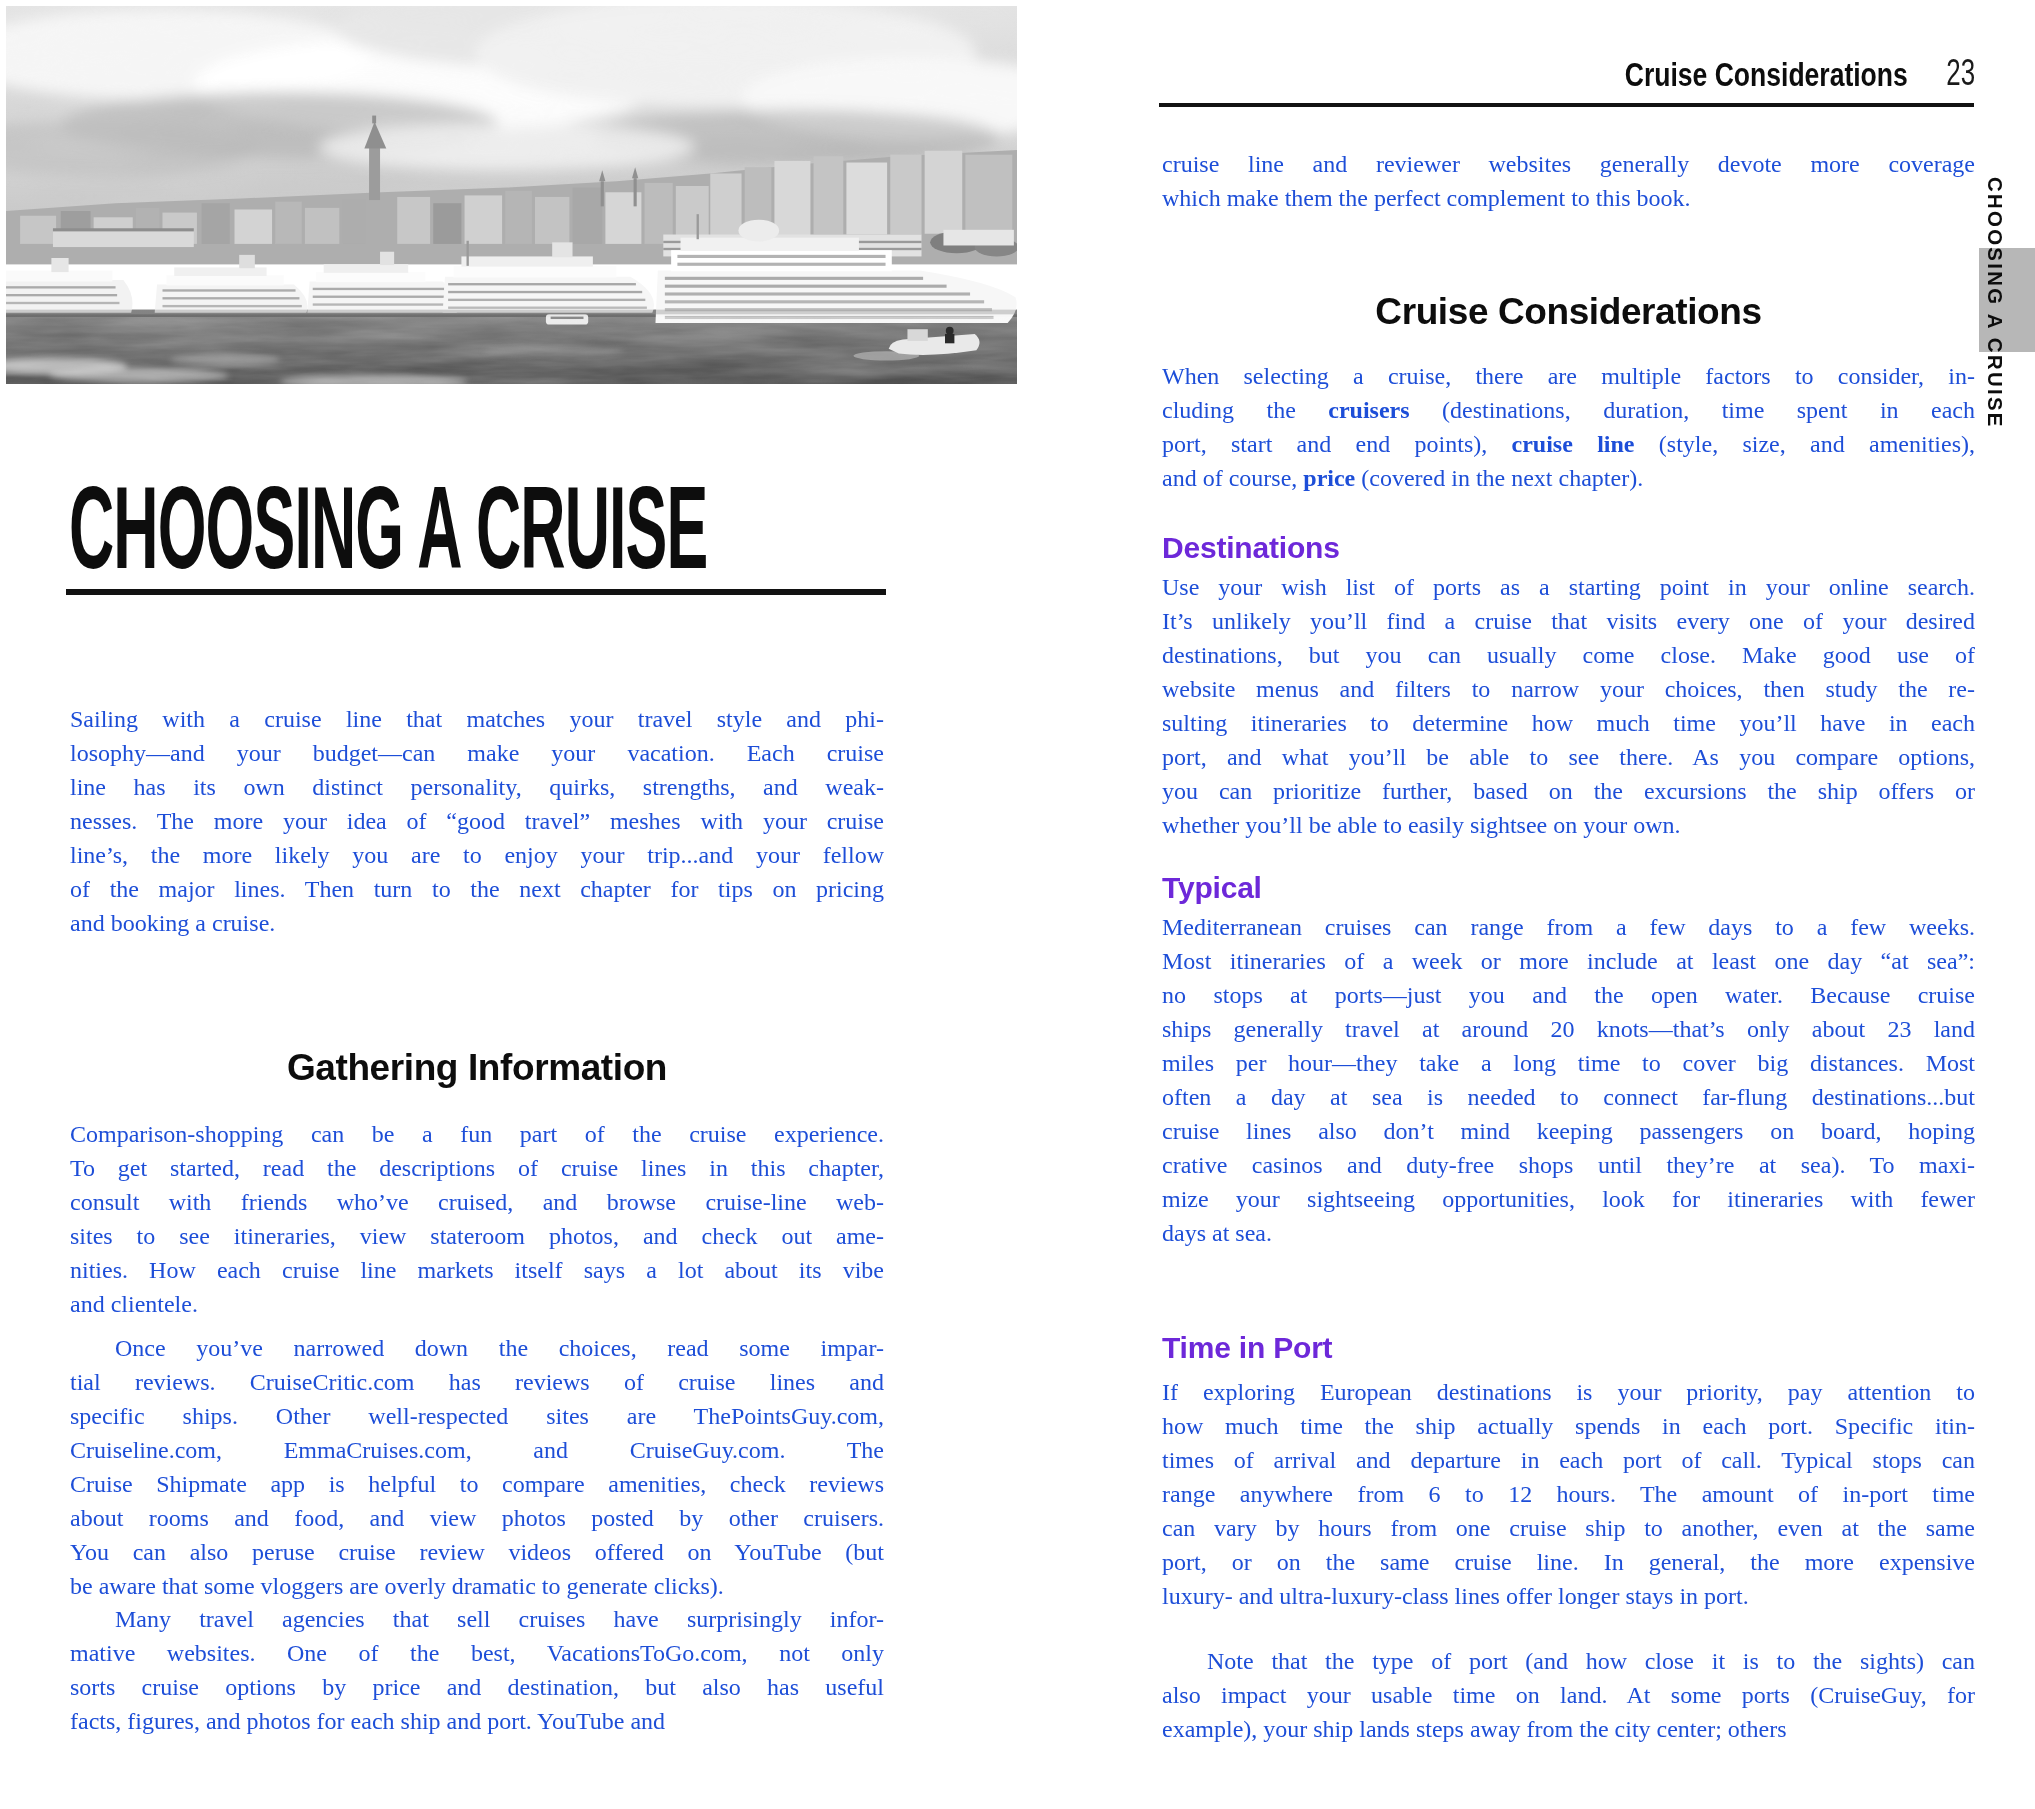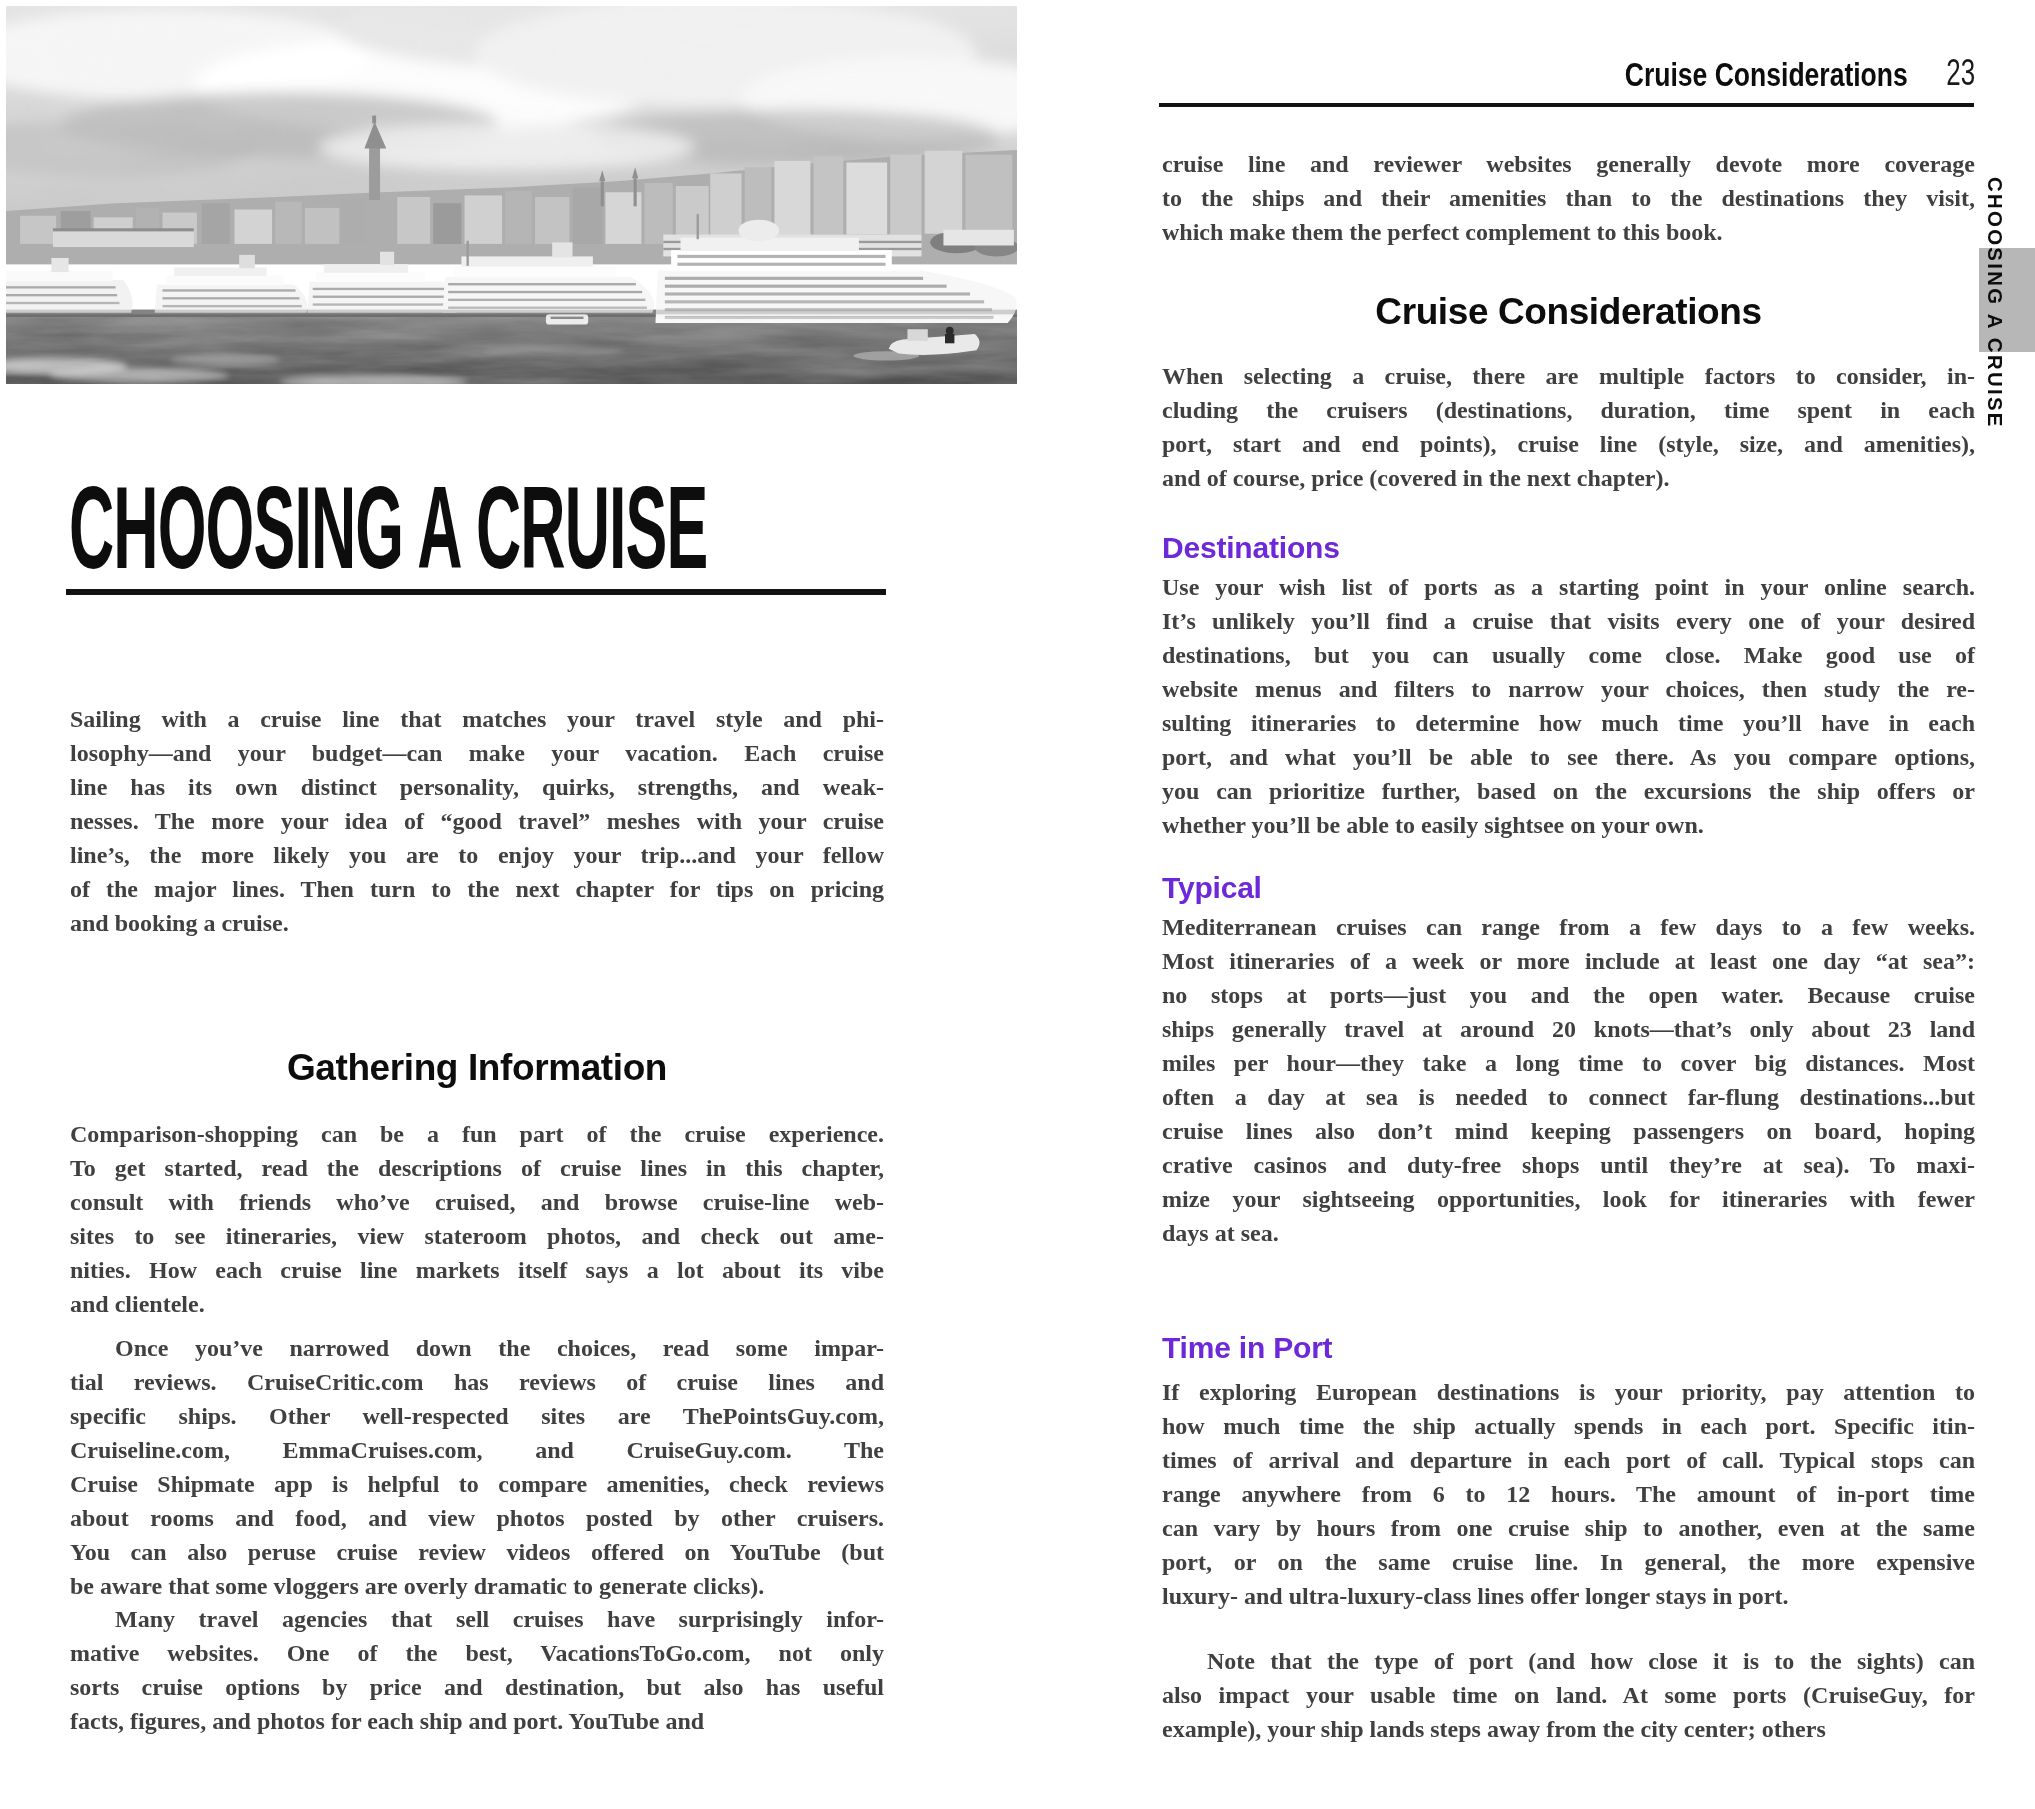--- a/index.html
+++ b/index.html
@@ -10,21 +10,21 @@
   .photo{position:absolute;left:6.3px;top:6.3px;width:1011px;height:378px;}
   .photo svg{display:block;width:100%;height:100%;}
 
   
   .chapter-title{position:absolute;left:69px;top:470px;
     font-family:"Liberation Sans",sans-serif;font-weight:700;font-size:116px;
     line-height:1;letter-spacing:-1.6px;transform:scaleX(.54);transform-origin:left top;
     white-space:nowrap;color:#0d0d0d;}
   .title-rule{position:absolute;left:66px;top:589px;width:820px;height:5.5px;background:#121212;}
 
-  .col{position:absolute;width:814px;font-size:24px;line-height:34px;color:#404040;font-weight:bold;}
+  .col{position:absolute;width:814px;font-size:24px;line-height:34px;color:#1d4ed8;}
   .lcol{left:70px;}
   .rcol{left:1162px;width:813px;}
   .jline{text-align:justify;text-align-last:justify;}
   .jline.last{text-align-last:left;}
   .indent .jline:first-child{text-indent:45px;}
 
   .h-center{position:absolute;font-family:"Liberation Sans",sans-serif;font-weight:700;
     font-size:37px;letter-spacing:-0.4px;text-align:center;color:#0d0d0d;}
   .h-sub{position:absolute;font-family:"Liberation Sans",sans-serif;font-weight:700;
     font-size:30px;letter-spacing:-0.2px;color:#6d28d9;}
@@ -259,21 +259,20 @@
     </div>
 
   <div class="run-head">
     <span class="run-title">Cruise Considerations</span>
     <span class="run-num">23</span>
   </div>
   <div class="head-rule"></div>
 
   <div class="col rcol" style="top:147px">
       <div class="jline">cruise line and reviewer websites generally devote more coverage</div>
-      <div class="jline">to the ships and their amenities than to the destinations they visit,</div>
       <div class="jline last">which make them the perfect complement to this book.</div>
     </div>
 
   <div class="h-center" style="left:1162px;top:291px;width:813px">Cruise Considerations</div>
 
   <div class="col rcol" style="top:359px">
       <div class="jline">When selecting a cruise, there are multiple factors to consider, in-</div>
       <div class="jline">cluding the <b>cruisers</b> (destinations, duration, time spent in each</div>
       <div class="jline">port, start and end points), <b>cruise line</b> (style, size, and amenities),</div>
       <div class="jline last">and of course, <b>price</b> (covered in the next chapter).</div>

